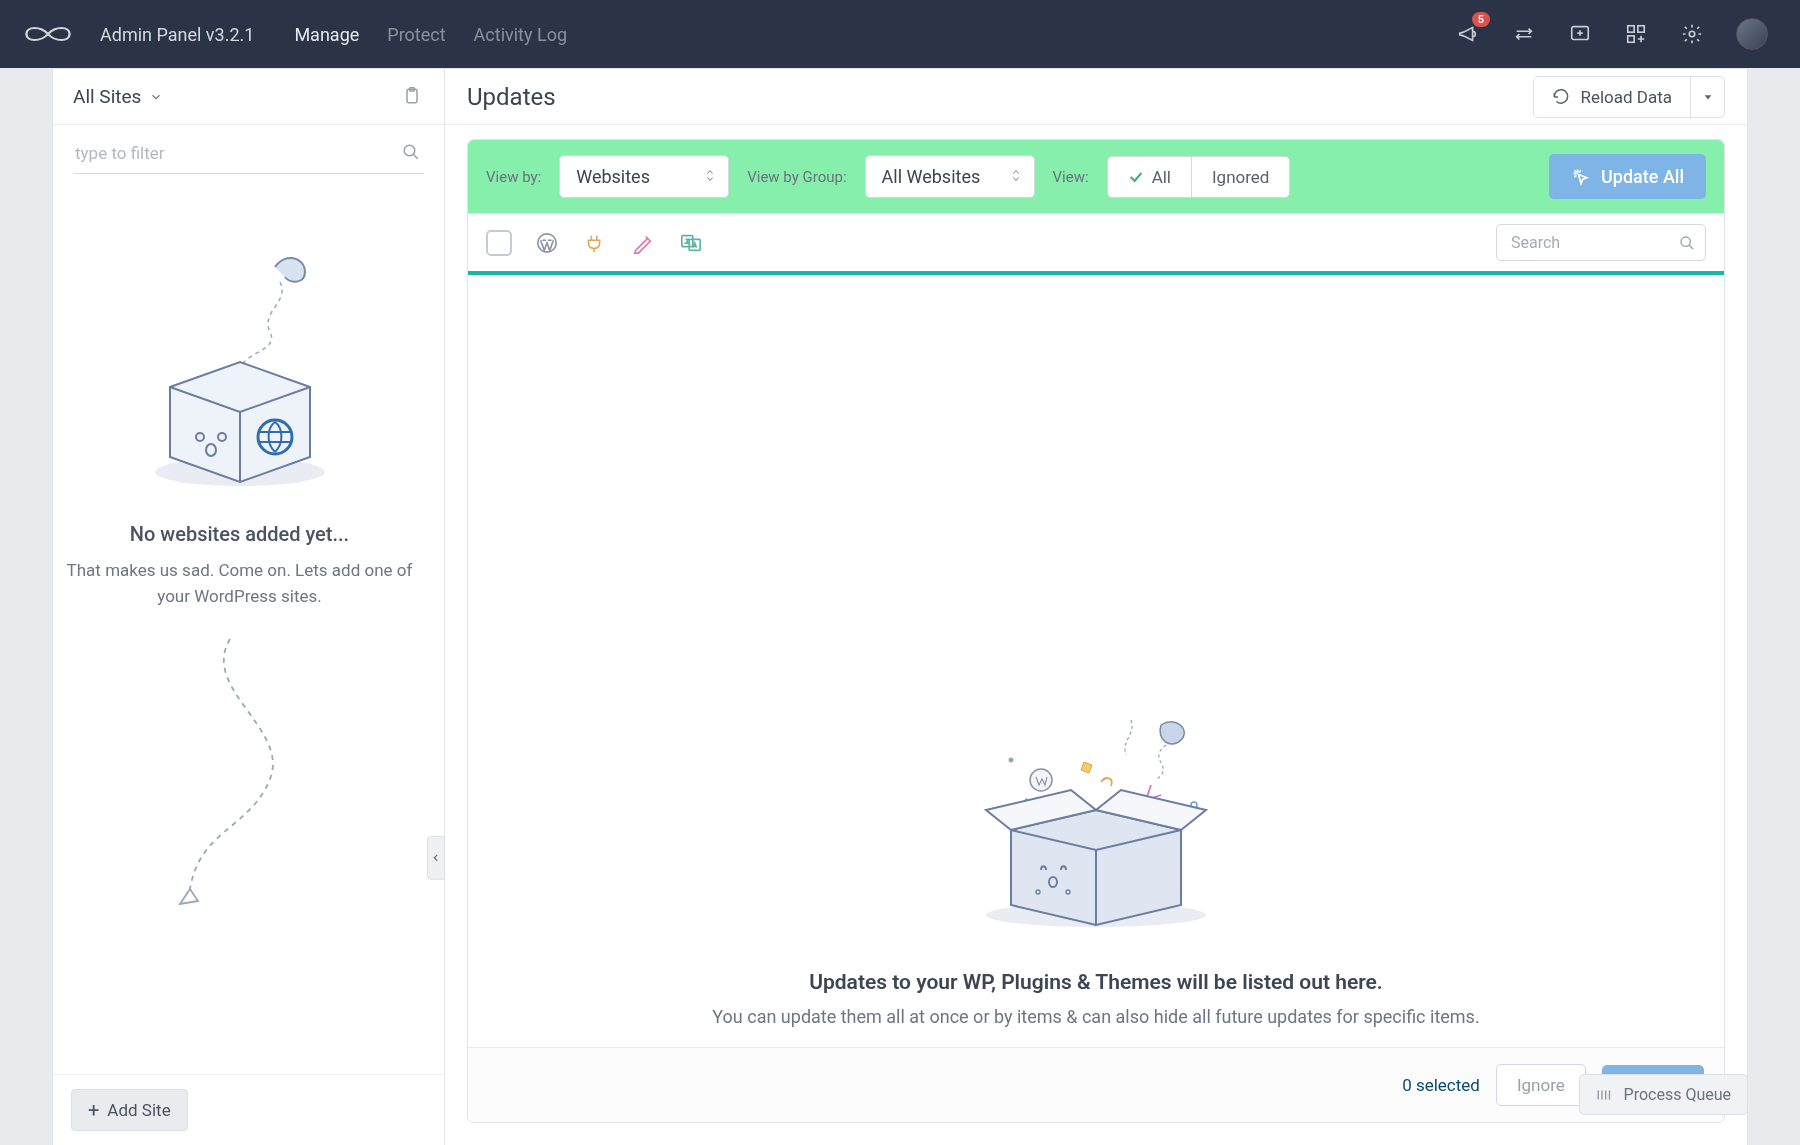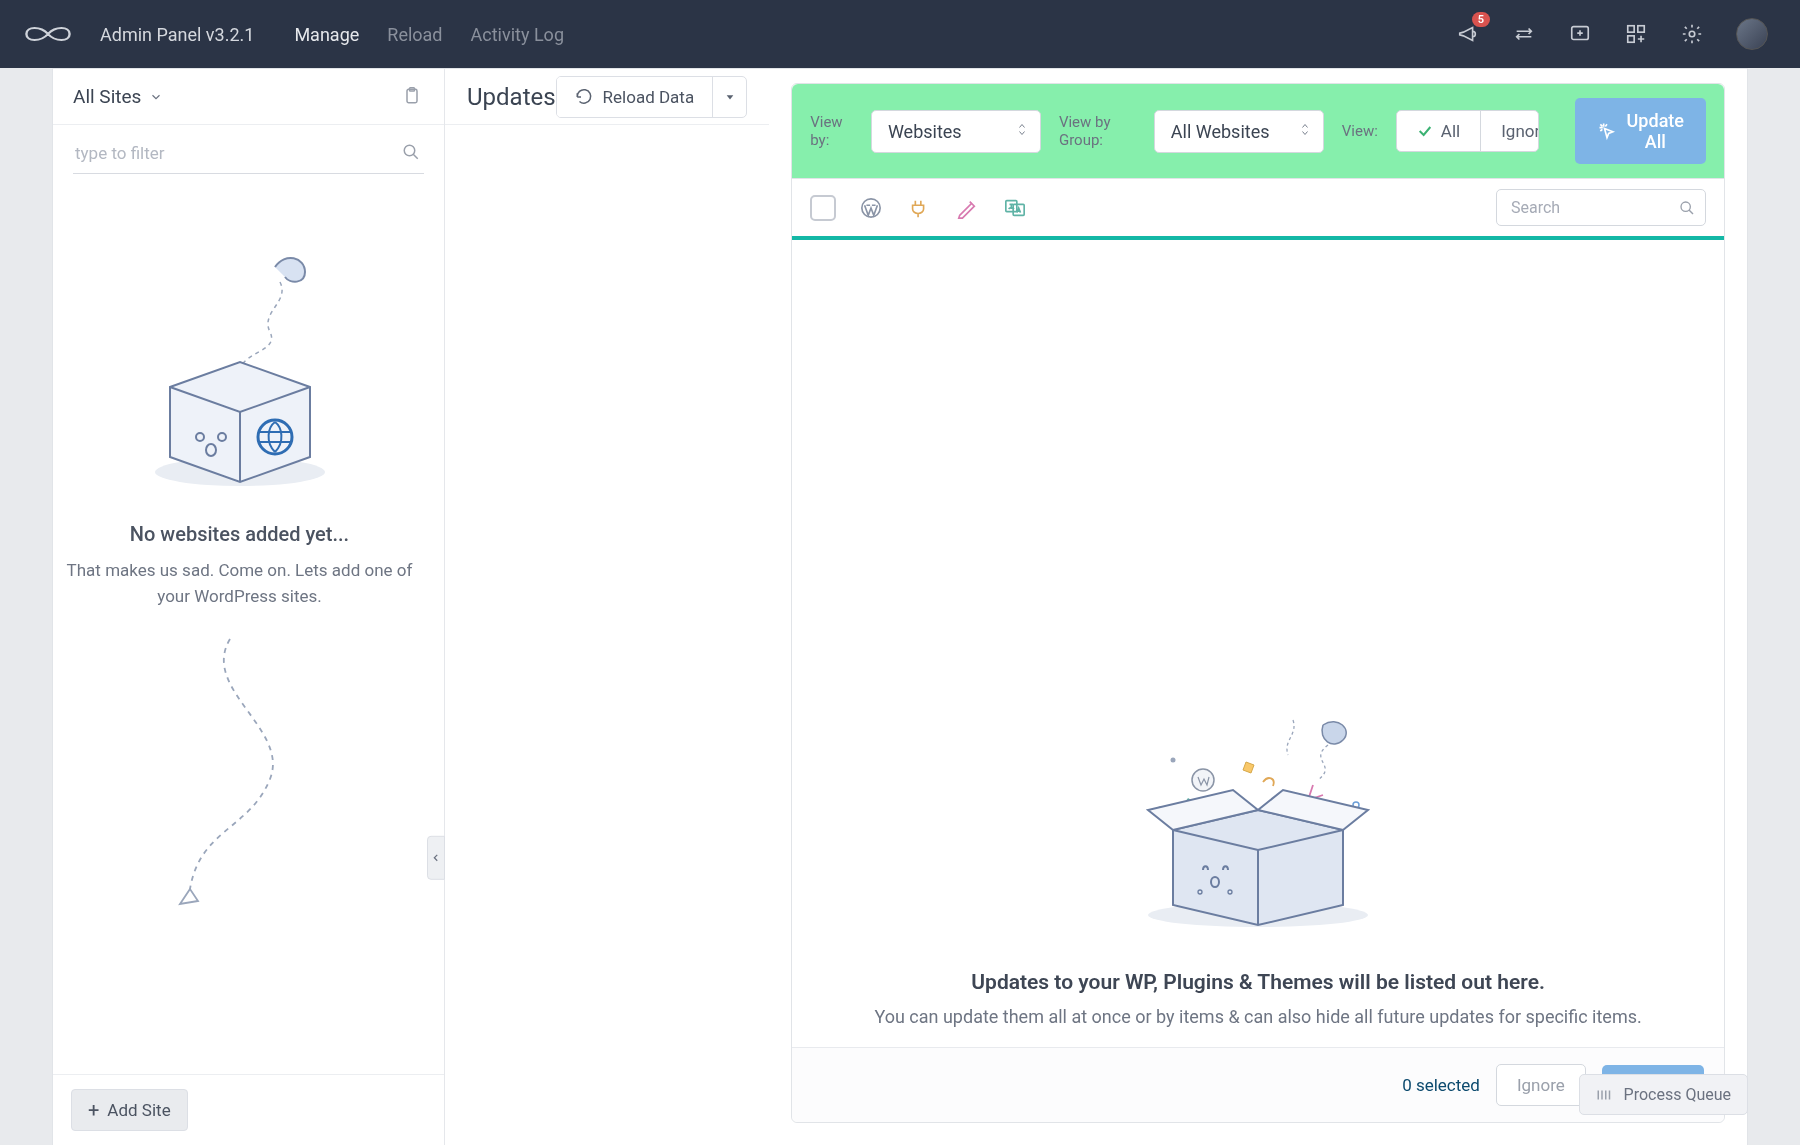--- a/index.html
+++ b/index.html
@@ -40,21 +40,21 @@
 .empty-sub { font-size:17px; color:#6e7583; margin-top:12px; line-height:1.5;}
 .sidebar-footer { padding: 14px 18px; border-top:1px solid #eceef1;}
 .add-site-btn { background:#e9ebee; border:1px solid #dcdfe5; border-radius:4px; padding:10px 16px; font-size:17px; color:#4b5361; cursor:pointer; display:inline-flex; align-items:center; gap:8px;}
 .add-site-btn .plus {font-size:20px; line-height:1;}
 
 
 .collapse-handle { position:absolute; top:50%; right:-1px; transform:translateY(520%); width:18px; height:44px; background:#eef0f3; border:1px solid #dcdfe5; border-radius:4px 0 0 4px; display:flex; align-items:center; justify-content:center; cursor:pointer; z-index:5;}
 .collapse-handle svg{stroke:#6b7280;}
 
 
-.main { flex:1; display:flex; flex-direction:row; min-width:0;}
+.main { flex:1; display:flex; flex-direction:column; min-width:0;}
 .main-head { height:56px; display:flex; align-items:center; justify-content:space-between; padding:0 22px; border-bottom:1px solid #eceef1;}
 .main-title { font-size:24px; color:#3b4452; font-weight:400;}
 .reload-group { display:flex; border:1px solid #dcdfe5; border-radius:5px; overflow:hidden;}
 .reload-btn { padding:10px 18px; background:#fff; display:flex; align-items:center; gap:10px; font-size:17px; color:#4b5361; cursor:pointer;}
 .reload-drop { width:34px; display:flex; align-items:center; justify-content:center; border-left:1px solid #dcdfe5; cursor:pointer;}
 
 .content-card { margin:14px 22px 22px 22px; border:1px solid #e1e4e8; border-radius:6px; background:#fff; flex:1; display:flex; flex-direction:column; min-height:0;}
 
 .filter-bar { background:#86efac; border-bottom:1px solid #e1e4e8; border-radius:6px 6px 0 0; padding:14px 18px; display:flex; align-items:center; gap:18px;}
 .fb-label { font-size:15px; color:#6b7280;}
@@ -100,21 +100,21 @@
 
 <div class="topbar">
   <div class="logo">
     <svg width="52" height="24" viewBox="0 0 52 24" fill="none" stroke-width="2">
       <path d="M2 12 C2 4, 14 4, 20 12 C26 20, 38 20, 38 12 C38 4, 26 4, 20 12 C14 20, 2 20, 2 12 Z" transform="scale(1.2 1)"></path>
     </svg>
   </div>
   <div class="brand">Admin Panel v3.2.1</div>
   <div class="topnav">
     <div class="topnav-item active">Manage</div>
-    <div class="topnav-item">Reload</div>
+    <div class="topnav-item">Protect</div>
     <div class="topnav-item">Activity Log</div>
   </div>
   <div class="topbar-spacer"></div>
   <div class="topicons">
     <div class="topicon">
       <svg width="22" height="22" viewBox="0 0 24 24">
           <path d="M3 11 L3 13 L7 14 L17 19 L17 5 L7 10 Z M17 9 C19 9 20 10 20 12 C20 14 19 15 17 15"></path>
         </svg>
       <span class="badge">5</span>
     </div>

